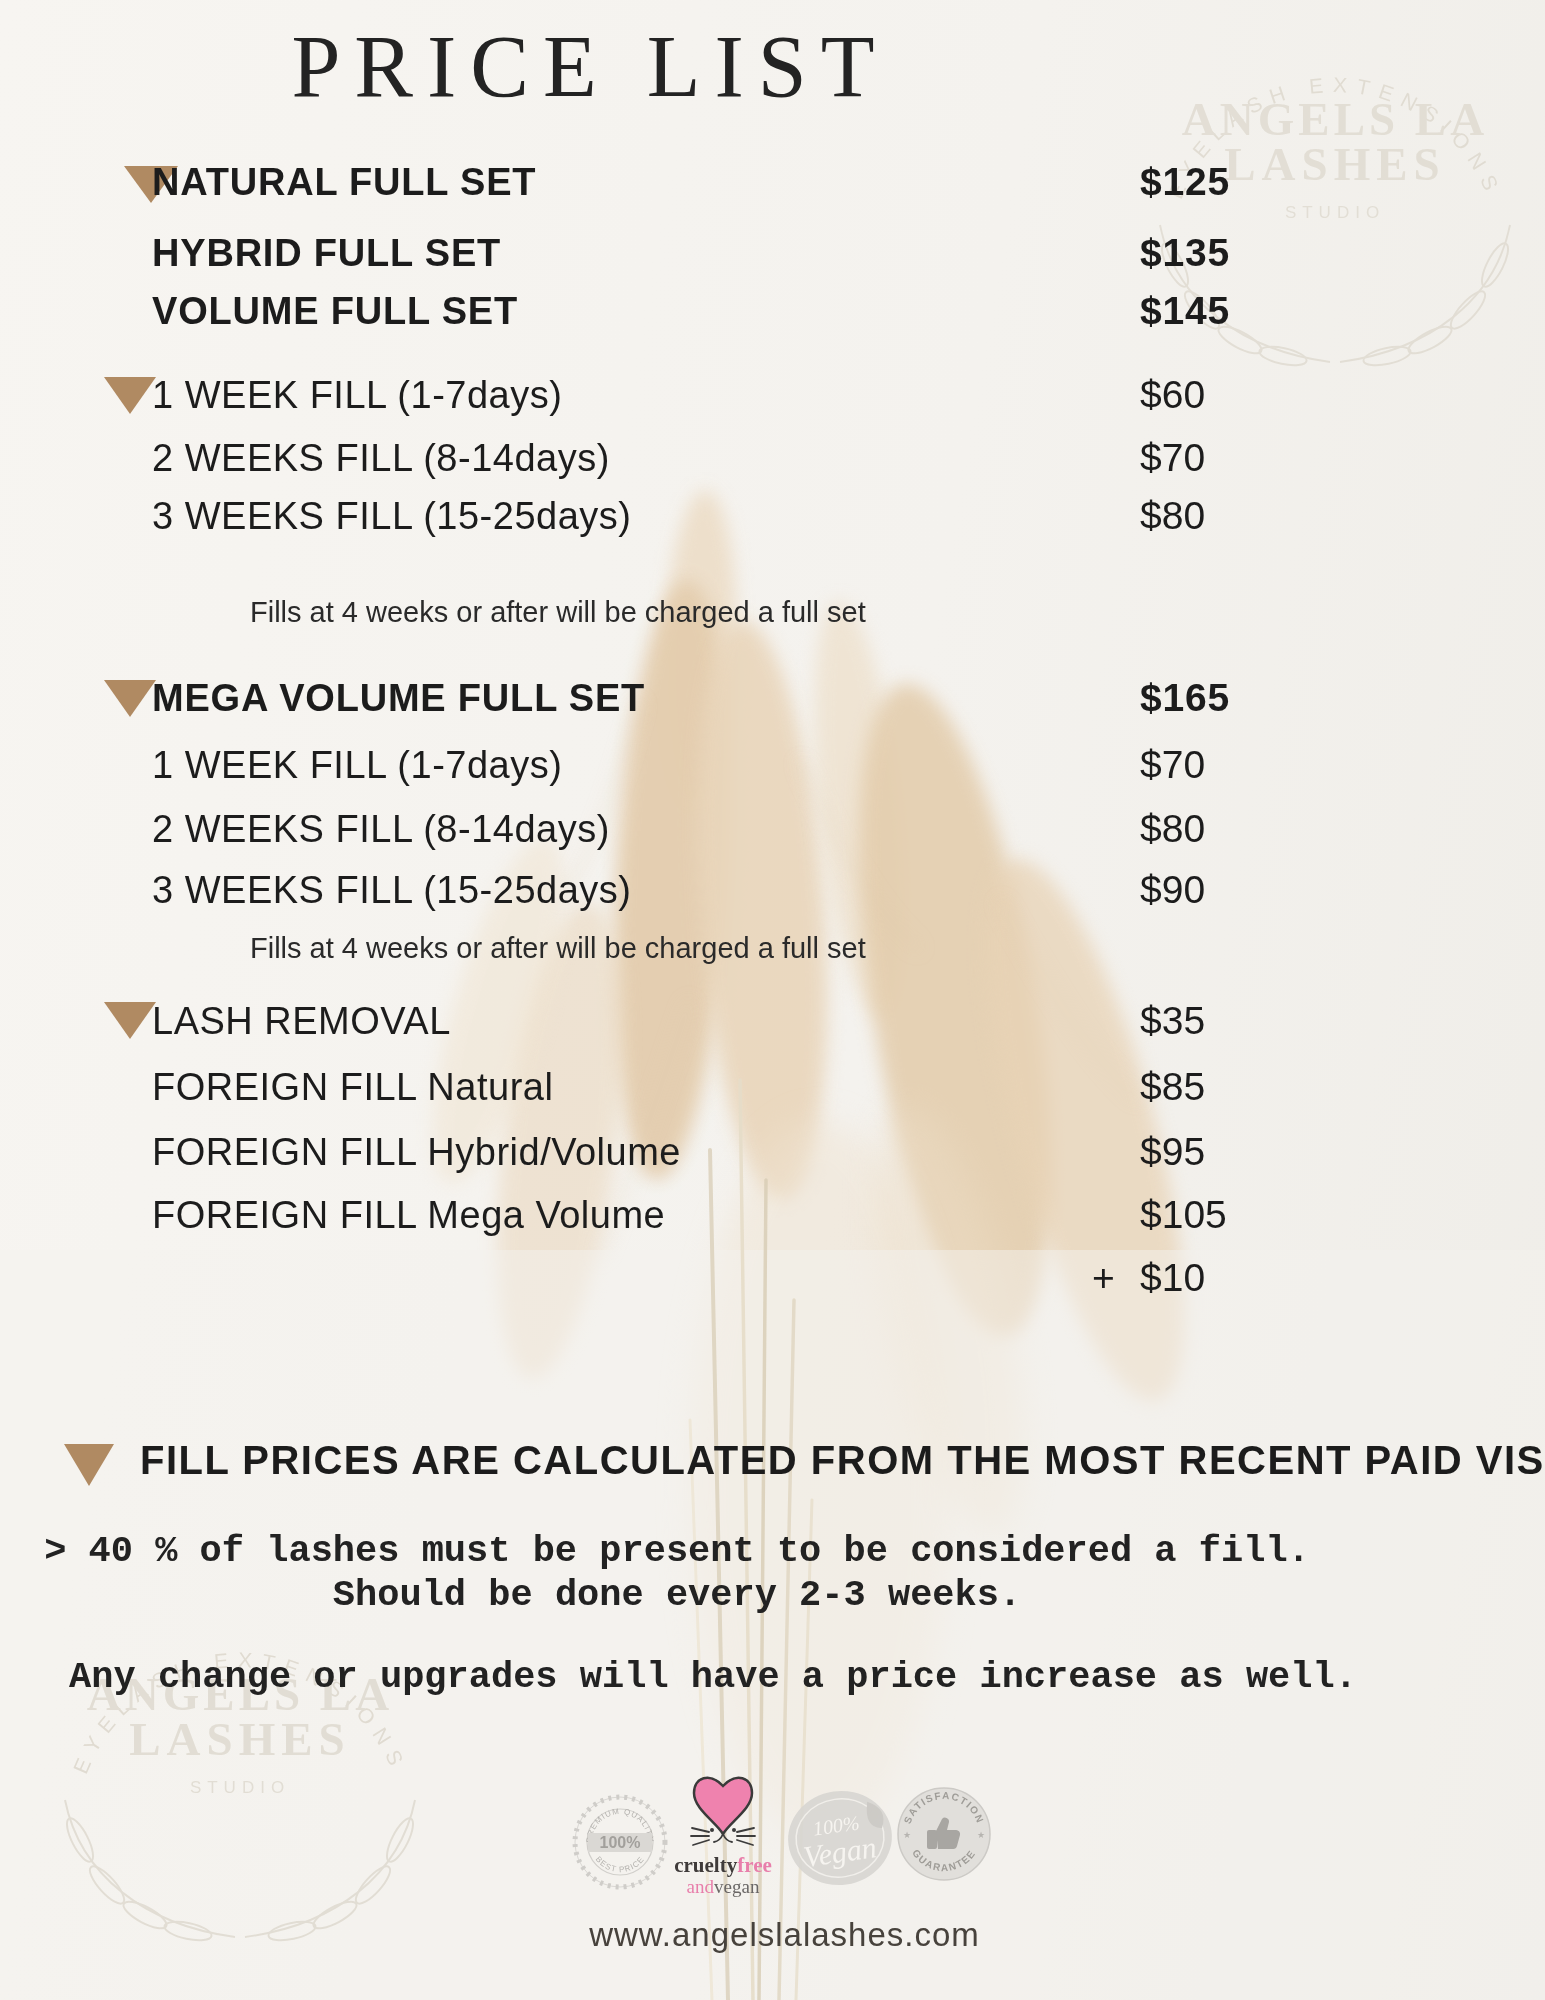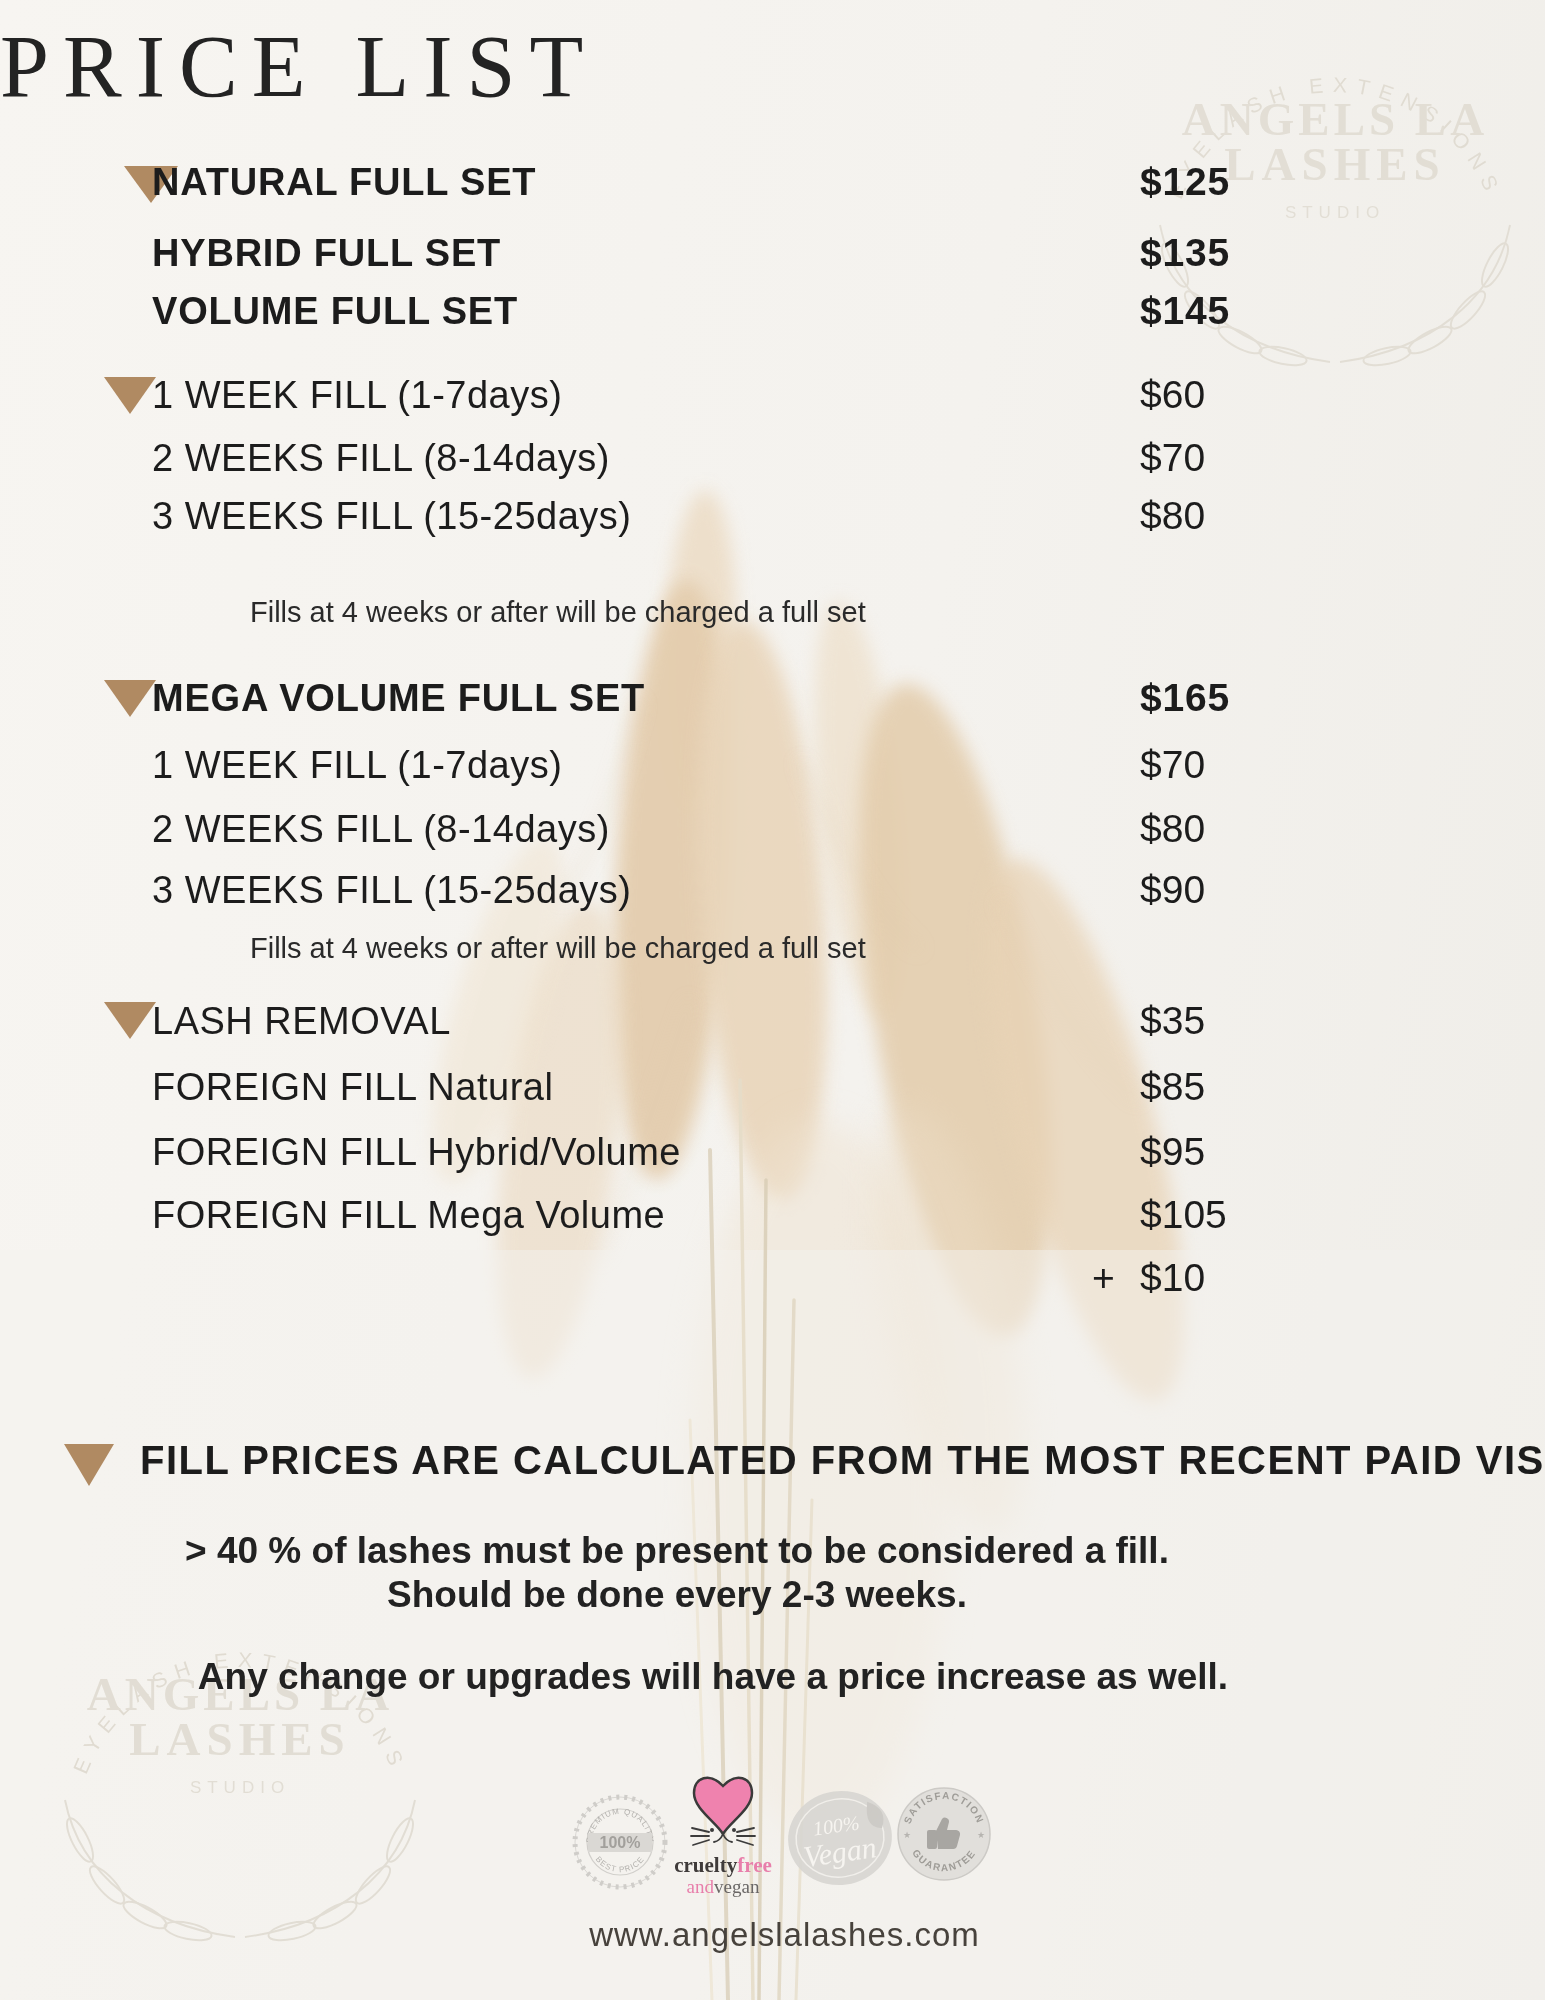--- a/index.html
+++ b/index.html
@@ -8,21 +8,21 @@
     width:1545px;height:2000px;
     background:linear-gradient(100deg,#f7f5f1 0%,#f4f2ee 55%,#efede8 100%);
     overflow:hidden;
     font-family:"Liberation Sans",sans-serif;
     color:#1c1c1c;
   }
   .abs{position:absolute;}
   .layer{position:absolute;inset:0;}
   .page-title{
     position:absolute;top:16px;left:0;width:1180px;
-    text-align:left;
+    text-align:center;
     font-family:"Liberation Serif",serif;
     font-size:88px;font-weight:400;letter-spacing:14px;
     color:#232323;
   }
   .row{position:absolute;left:0;width:1539px;height:54px;line-height:54px;white-space:nowrap;}
   .row .lbl{position:absolute;left:152px;font-size:38px;letter-spacing:0.5px;}
   .row .prc{position:absolute;left:1140px;font-size:39px;}
   .row .pfx{position:absolute;left:1092px;font-size:39px;}
   .row.b .lbl,.row.b .prc{font-weight:700;letter-spacing:0.8px;}
   .tri{
@@ -34,21 +34,21 @@
   .note{
     position:absolute;left:250px;width:572px;
     text-align:right;font-size:29px;color:#2a2a2a;white-space:nowrap;
   }
   .policy-heading{
     position:absolute;left:140px;top:1438px;width:1400px;
     font-size:40px;font-weight:700;letter-spacing:1.5px;white-space:nowrap;
   }
   .policy-line{
     position:absolute;left:0;width:1354px;text-align:center;
-    font-size:37px;font-weight:700;color:#222;white-space:nowrap;
+    font-size:37px;font-weight:700;color:#222;white-space:nowrap;font-family:Liberation Mono, monospace;
   }
   .site-url{
     position:absolute;left:0;top:1916px;width:1545px;text-align:center;
     font-size:33px;font-weight:400;letter-spacing:1px;color:#47423c;padding-left:12px;
   }
 </style>
 </head>
 <body>
 
 <div class="page">

